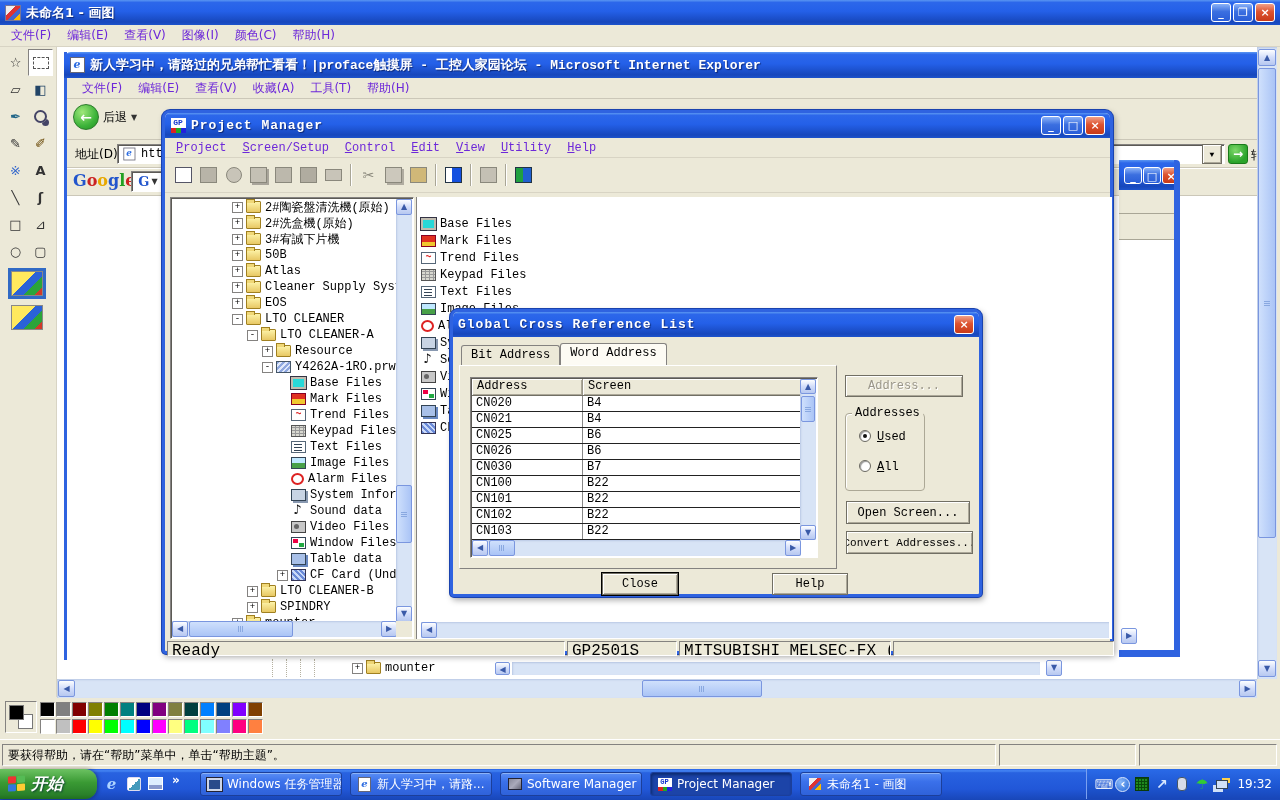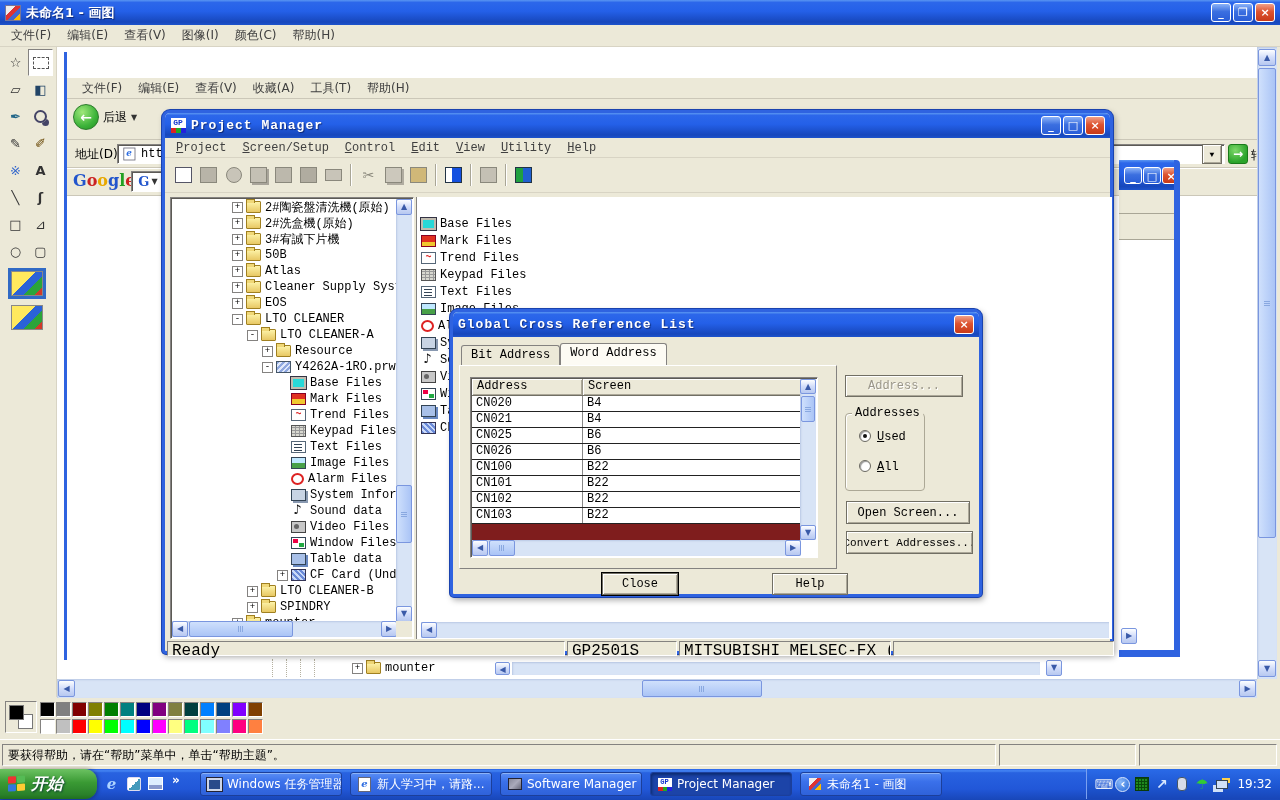--- a/index.html
+++ b/index.html
@@ -15,21 +15,21 @@
   .capset{display:flex;gap:2px;margin-left:auto;flex:none}
   .cap{width:20px;height:19px;border-radius:3px;border:1px solid #fff;background:linear-gradient(180deg,#8ab2f8,#3b6fe0 45%,#2a5ed8);color:#fff;font:bold 11px/17px "DejaVu Sans",sans-serif;text-align:center}
   .cap.close{background:linear-gradient(180deg,#f0a088,#dd5330 45%,#c93a18)}
   .xpwin{border:3px solid #2f63e0;border-radius:8px 8px 4px 4px;box-shadow:0 0 0 1px #1a43ae,2px 3px 6px rgba(0,0,0,.35);background:#ece9d8}
   .xpwin>.tbar{border-radius:5px 5px 0 0}
   .btn3d{background:#ece9d8;border:1px solid #716f64;box-shadow:inset 1px 1px 0 #fff,inset -1px -1px 0 #aca899;text-align:center;font-family:"Liberation Mono","DejaVu Sans Mono",monospace;font-size:12px;color:#000;display:flex;align-items:center;justify-content:center;white-space:nowrap;overflow:hidden}
   .btn3d.default{outline:1px solid #000}
   .btn3d.disabled{color:#9a968a;text-shadow:1px 1px 0 #fff}
   .sunk{background:#fff;border:1px solid;border-color:#848280 #fff #fff #848280;box-shadow:inset 1px 1px 0 #5c5a55}
   .fl-ul::first-letter{text-decoration:underline}
-  .mrow{display:flex;align-items:center;gap:2px;font-size:12px;color:#404040}
+  .mrow{display:flex;align-items:center;gap:2px;font-size:12px;color:#6d28d9}
   .mrow .mi{padding:2px 7px;white-space:nowrap}
 
   
   .sb-track{background:#d8e4f6;box-shadow:inset 1px 1px 2px #b9c8e4}
   .sb-btn{background:linear-gradient(180deg,#fdfeff,#d2ddfa 50%,#b7c8f0);border:1px solid #7a96df;border-radius:2px;color:#3a5aa8;font-size:8px;line-height:14px;text-align:center}
   .sb-thumb{background:linear-gradient(90deg,#cfe0fc,#aac4f6);border:1px solid #7a96df;border-radius:2px;position:relative}
   .sb-thumb.h{background:linear-gradient(180deg,#cfe0fc,#aac4f6)}
   .sb-thumb::after{content:"";position:absolute;left:50%;top:50%;transform:translate(-50%,-50%);width:6px;height:6px;background:repeating-linear-gradient(0deg,#89a8e0 0 1px,transparent 1px 2px)}
   .sb-thumb.h::after{background:repeating-linear-gradient(90deg,#89a8e0 0 1px,transparent 1px 2px)}
 
@@ -208,20 +208,24 @@
         <span class="thumbimg"></span>
       </div>
     <div class="popt">
         <span class="thumbimg"></span>
       </div>
   </div>
 
   <div class="abs" style="left:57px;top:47px;width:1200px;height:632px;background:#fff;overflow:hidden"></div>
 
   <div class="abs" style="left:64px;top:52px;width:1193px;height:608px;border-left:3px solid #2f63e0;background:#fff"></div>
+  <div class="abs tbar" style="left:64px;top:52px;width:1193px;height:26px;border-radius:7px 0 0 0">
+    <span class="ap ap-ie"></span>
+    <span class="ttl mono">新人学习中，请路过的兄弟帮忙看看！|proface触摸屏 - 工控人家园论坛 - Microsoft Internet Explorer</span>
+  </div>
   <div class="abs face mrow" style="left:67px;top:78px;width:1190px;height:21px;padding-left:8px;border-bottom:1px solid #cbc7b8">
 
   <span class="mi">文件(F)</span>
       <span class="mi">编辑(E)</span>
       <span class="mi">查看(V)</span>
       <span class="mi">收藏(A)</span>
       <span class="mi">工具(T)</span>
       <span class="mi">帮助(H)</span>
     </div>
 
@@ -588,20 +592,24 @@
           </div>
             <div class="drow">
             <span style="width:110px">CN025</span>
             <span style="flex:1;border-left:1px solid #888">B6</span>
           </div>
             <div class="drow">
             <span style="width:110px">CN026</span>
             <span style="flex:1;border-left:1px solid #888">B6</span>
           </div>
             <div class="drow">
+            <span style="width:110px">CN030</span>
+            <span style="flex:1;border-left:1px solid #888">B7</span>
+          </div>
+            <div class="drow">
             <span style="width:110px">CN100</span>
             <span style="flex:1;border-left:1px solid #888">B22</span>
           </div>
             <div class="drow">
             <span style="width:110px">CN101</span>
             <span style="flex:1;border-left:1px solid #888">B22</span>
           </div>
             <div class="drow">
             <span style="width:110px">CN102</span>
             <span style="flex:1;border-left:1px solid #888">B22</span>

